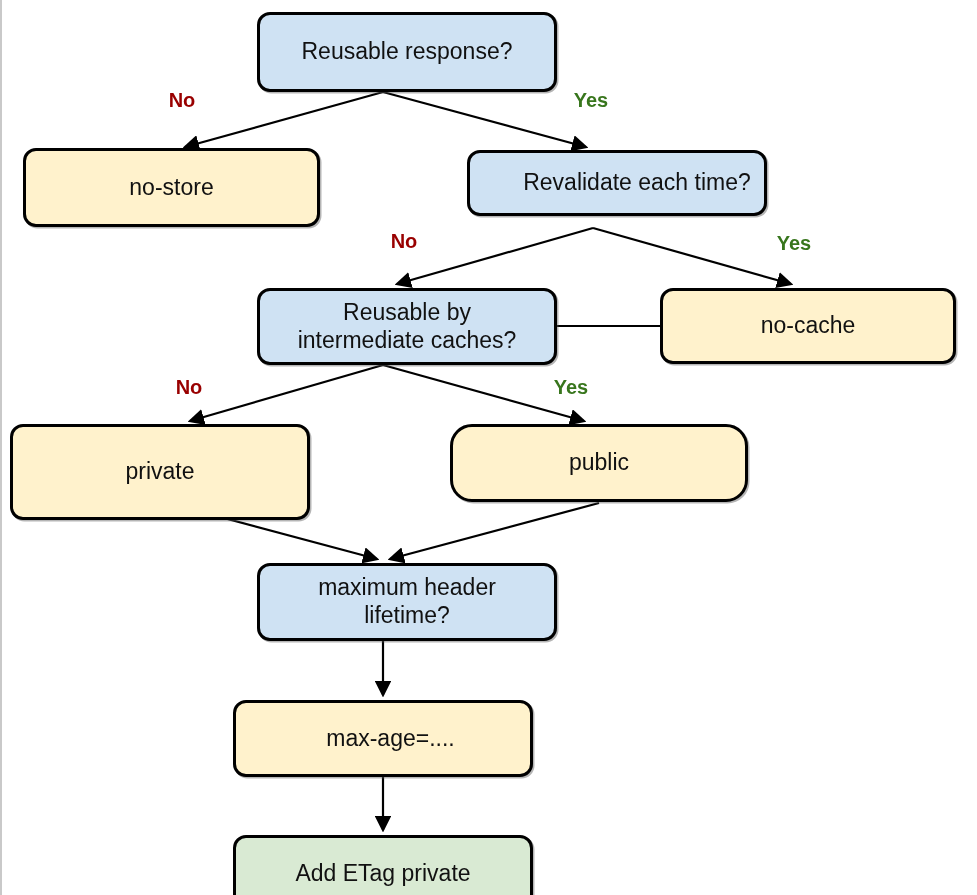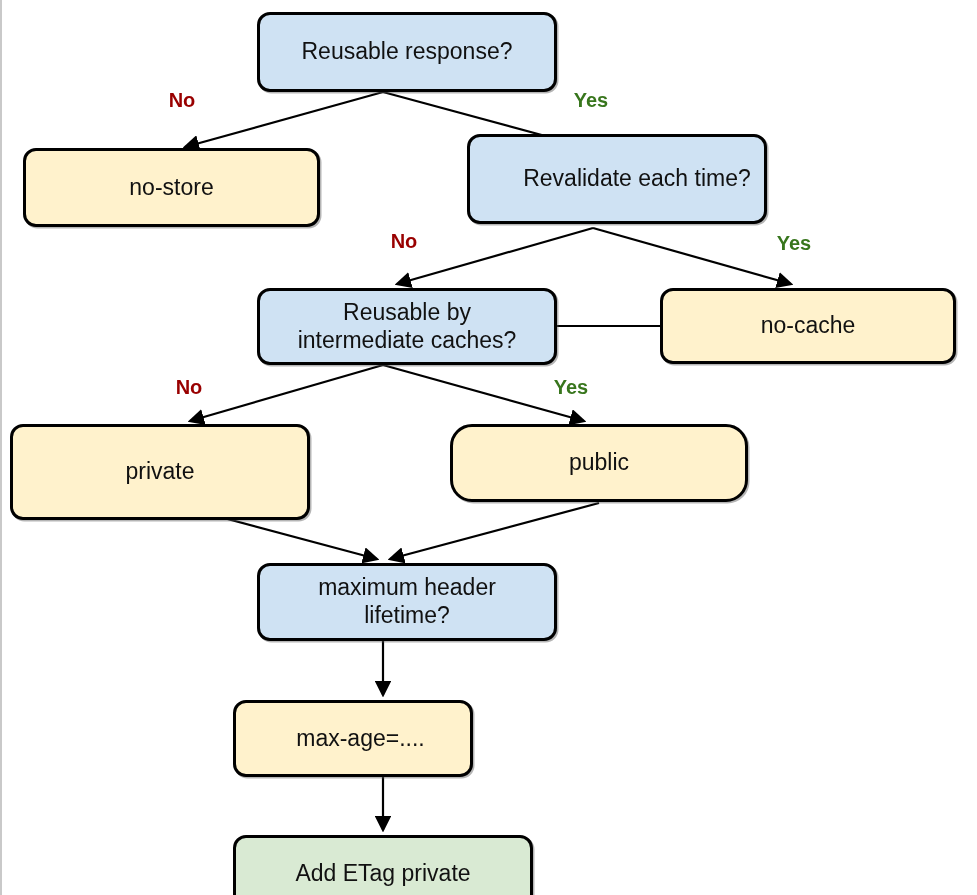--- a/index.html
+++ b/index.html
@@ -90,21 +90,21 @@
   </svg>
 
   <div class="node question" style="left:233px; top:12px;  width:300px; height:80px;">
     <span class="node-label">Reusable response?</span>
   </div>
 
   <div class="node directive" style="left:23px;  top:148px; width:297px; height:79px;">
     <span class="node-label">no-store</span>
   </div>
 
-  <div class="node question" style="left:443px; top:134px; width:300px; height:90px;padding-left:40px;">
+  <div class="node question" style="left:443px; top:150px; width:300px; height:66px;padding-left:40px;">
     <span class="node-label">Revalidate each time?</span>
   </div>
 
   <div class="node question" style="left:233px; top:288px; width:300px; height:77px;">
     <span class="node-label">Reusable by
 intermediate caches?</span>
   </div>
 
   <div class="node directive" style="left:660px; top:288px; width:296px; height:76px;">
     <span class="node-label">no-cache</span>
@@ -116,21 +116,21 @@
 
   <div class="node directive" style="left:450px; top:424px; width:298px; height:78px;border-radius:22px;">
     <span class="node-label">public</span>
   </div>
 
   <div class="node question" style="left:233px; top:563px; width:300px; height:78px;">
     <span class="node-label">maximum header
 lifetime?</span>
   </div>
 
-  <div class="node directive" style="left:233px; top:700px; width:240px; height:77px;padding-left:15px;">
+  <div class="node directive" style="left:233px; top:700px; width:300px; height:77px;padding-left:15px;">
     <span class="node-label">max-age=....</span>
   </div>
 
   <div class="node action" style="left:233px; top:835px; width:300px; height:78px;">
     <span class="node-label">Add ETag private</span>
   </div>
 
   <span class="edge-label no" style="left:182px; top:100px;">No</span>
   <span class="edge-label yes" style="left:591px; top:100px;">Yes</span>
   <span class="edge-label no" style="left:404px; top:241px;">No</span>

